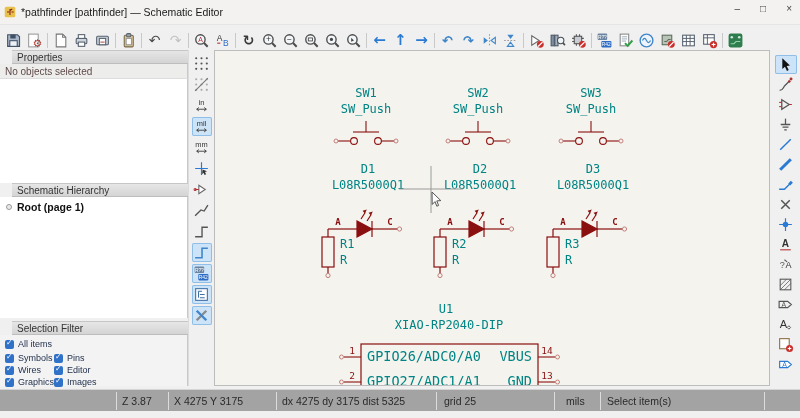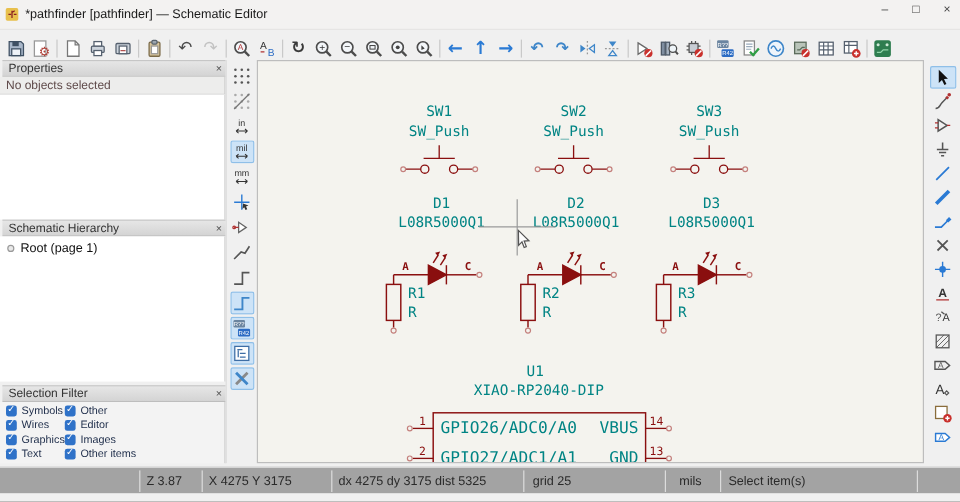--- a/index.html
+++ b/index.html
@@ -21,26 +21,26 @@
 .tbi{width:20px;height:19px;flex:none;display:flex;align-items:center;justify-content:center;border-radius:2px;margin:0 .5px}
 .tbi svg{display:block}
 .tbi.sel{background:#cde3f7;box-shadow:inset 0 0 0 1px #8fbfe8}
 .glyph{font-family:"DejaVu Sans",sans-serif;line-height:1}
 
 #lefttools{left:188px;top:50px;width:26px;height:336px;background:#f0f0f0;border-left:1px solid #dcdcdc;display:flex;flex-direction:column;align-items:center;padding-top:3px}
 #righttools{left:771px;top:50px;width:29px;height:336px;background:#f0f0f0;display:flex;flex-direction:column;align-items:center;padding-top:4px}
 #lefttools .tbi{margin:1px 0;height:19px}
 #righttools .tbi{margin:0.5px 0;height:19px;width:22px}
 
-.panelh{position:absolute;left:2px;width:188px;height:14px;background:linear-gradient(#e6e6e6,#d4d4d4);border-top:1px solid #c6c6c6;border-bottom:1px solid #bdbdbd;display:flex;align-items:center;justify-content:space-between;padding:0 5px;font-size:10px;color:#333}
+.panelh{position:absolute;left:12px;width:188px;height:14px;background:linear-gradient(#e6e6e6,#d4d4d4);border-top:1px solid #c6c6c6;border-bottom:1px solid #bdbdbd;display:flex;align-items:center;justify-content:space-between;padding:0 5px;font-size:10px;color:#333}
 .panelh .x{color:#555;font-size:9px}
 .panelbody{position:absolute;left:0;width:188px;background:#fff;border-right:1px solid #c9c9c9}
 #prop-empty{position:absolute;left:0;top:64px;width:188px;height:15px;background:#ededec;border-bottom:1px solid #ddd;
   display:flex;align-items:center;padding-left:5px;font-size:10px;color:#5f4a4a;border-right:1px solid #c9c9c9}
-#hier-root{display:flex;align-items:center;gap:5px;padding:4px 0 0 6px;font-weight:normal;font-size:10.5px;color:#111}
+#hier-root{display:flex;align-items:center;gap:5px;padding:4px 0 0 6px;font-weight:bold;font-size:10.5px;color:#111}
 #hier-root .dot{width:6px;height:6px;border-radius:50%;background:#e9e9e9;border:1px solid #9a9a9a;flex:none}
 #filterbody{background:#f3f3f3}
 #filter-all{display:flex;align-items:center;gap:4px;padding:4px 0 2px 5px}
 #filter-grid{display:grid;grid-template-columns:47px auto;gap:2px 2px;padding:2px 18px 0 5px}
 .fopt{display:flex;align-items:center;gap:4px;white-space:nowrap}
 .fopt span.lbl,#filter-all span.lbl{font-size:9px;color:#1d2c49}
 .cb{width:9px;height:9px;background:#2f72c8;border-radius:2px;position:relative;flex:none}
 .cb:after{content:"✓";color:#fff;font-size:8px;position:absolute;left:1px;top:-1.5px;font-family:"DejaVu Sans",sans-serif}
 
 #canvas{left:214px;top:50px;width:556px;height:336px;background:#f4f3ee;border:1px solid #bdbdbd}
@@ -299,28 +299,32 @@
       <span class="dot"></span>
       <span>Root (page 1)</span>
     </div>
   </div>
 
   <div class="panelh" style="top:321px">
     <span>Selection Filter</span>
     <span class="x">×</span>
   </div>
   <div class="panelbody" id="filterbody" style="top:335px;height:51px">
+    <div id="filter-all">
+      <span class="cb"></span>
+      <span class="lbl">All items</span>
+    </div>
     <div id="filter-grid">
         <label class="fopt">
           <span class="cb"></span>
           <span class="lbl">Symbols</span>
         </label>
         <label class="fopt">
           <span class="cb"></span>
-          <span class="lbl">Other</span>
+          <span class="lbl">Pins</span>
         </label>
         <label class="fopt">
           <span class="cb"></span>
           <span class="lbl">Wires</span>
         </label>
         <label class="fopt">
           <span class="cb"></span>
           <span class="lbl">Editor</span>
         </label>
         <label class="fopt">

